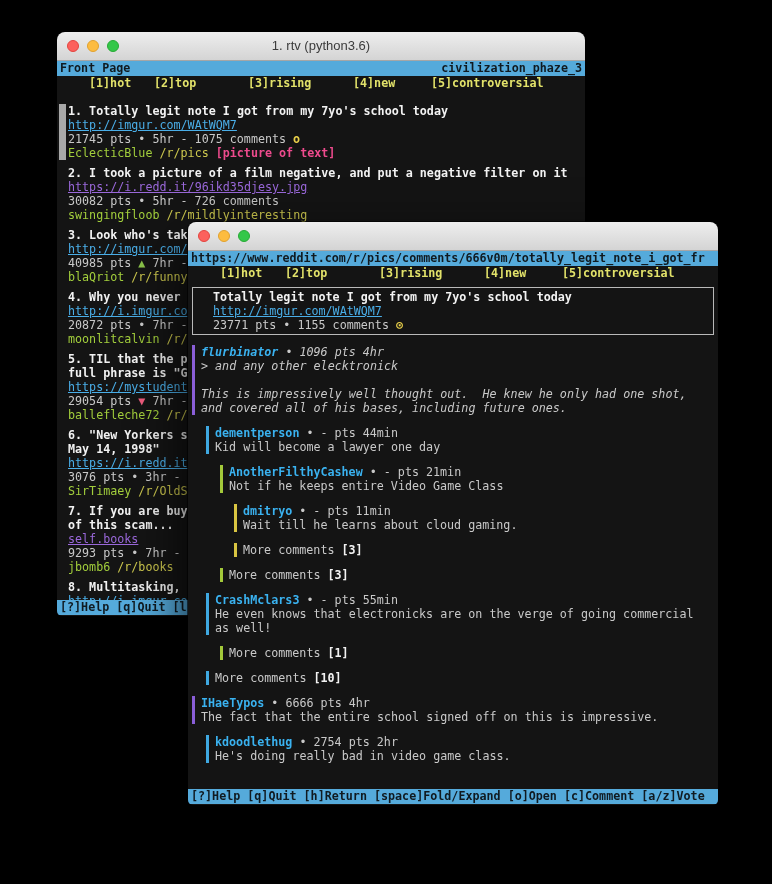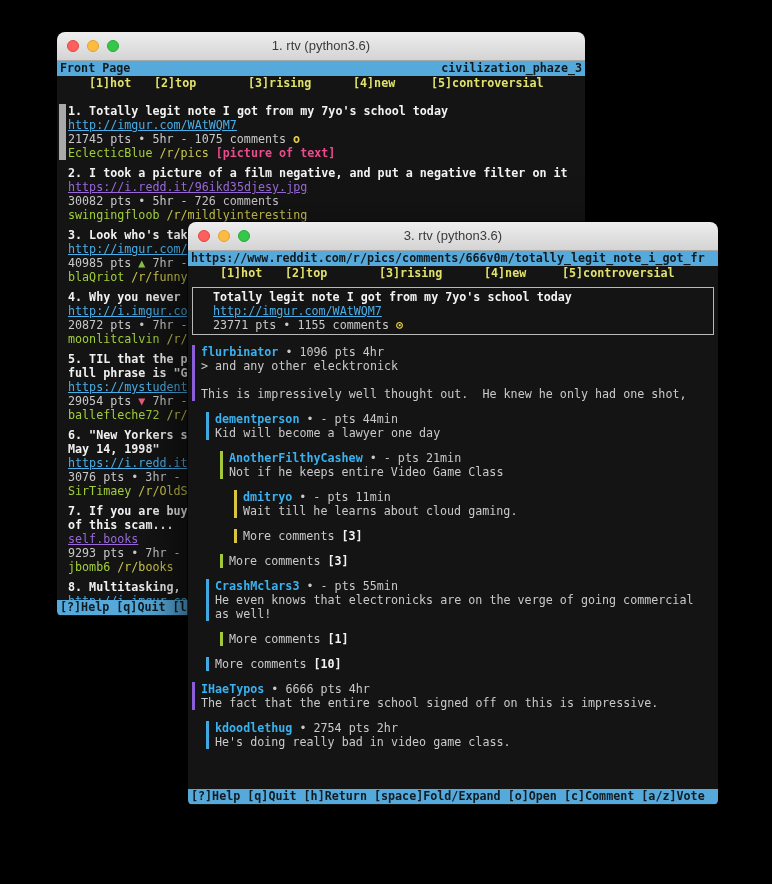--- a/index.html
+++ b/index.html
@@ -135,42 +135,42 @@
     </div>
   </section>
 
   <section class="window front">
     <header class="titlebar">
       <span class="lights">
         <span class="light red"></span>
         <span class="light yellow"></span>
         <span class="light green"></span>
       </span>
-      <span class="title">3. rtv (python3.6)</span>
     </header>
     <div class="term">
       <div class="bar">https://www.reddit.com/r/pics/comments/666v0m/totally_legit_note_i_got_fr</div>
       <div class="tabs" id="front-tabs">
           <span class="tab">[1]hot</span>
           <span class="tab">[2]top</span>
           <span class="tab">[3]rising</span>
           <span class="tab">[4]new</span>
           <span class="tab">[5]controversial</span>
         </div>
       <div class="postbox">
         <div class="row t-white">Totally legit note I got from my 7yo's school today</div>
         <div class="row"><span class="link">http://imgur.com/WAtWQM7</span></div>
         <div class="row"><span class="grey">23771 pts • 1155 comments</span><span class="gold sp">⊙</span></div>
       </div>
       <div class="comments" id="comments">
-          <div class="comment" style="margin-left: 0px; --railcolor: #8a5ed8;">
+          <div class="comment" style="margin-left: 0px; font-style: italic; --railcolor: #8a5ed8;">
             <div class="row"><span class="cyanname">flurbinator</span><span class="grey sp">• 1096 pts 4hr</span></div>
             <div class="row">&gt; and any other elecktronick</div>
             <div class="row"></div>
             <div class="row">This is impressively well thought out.  He knew he only had one shot,</div>
+            <div class="row">and covered all of his bases, including future ones.</div>
           </div>
           <div class="comment" style="margin-left: 14px; --railcolor: #3fa9e2;">
             <div class="row"><span class="cyanname">dementperson</span><span class="grey sp">• - pts 44min</span></div>
             <div class="row">Kid will become a lawyer one day</div>
           </div>
           <div class="comment" style="margin-left: 28px; --railcolor: #a3c93a;">
             <div class="row"><span class="cyanname">AnotherFilthyCashew</span><span class="grey sp">• - pts 21min</span></div>
             <div class="row">Not if he keeps entire Video Game Class</div>
           </div>
           <div class="comment" style="margin-left: 42px; --railcolor: #d9c542;">

